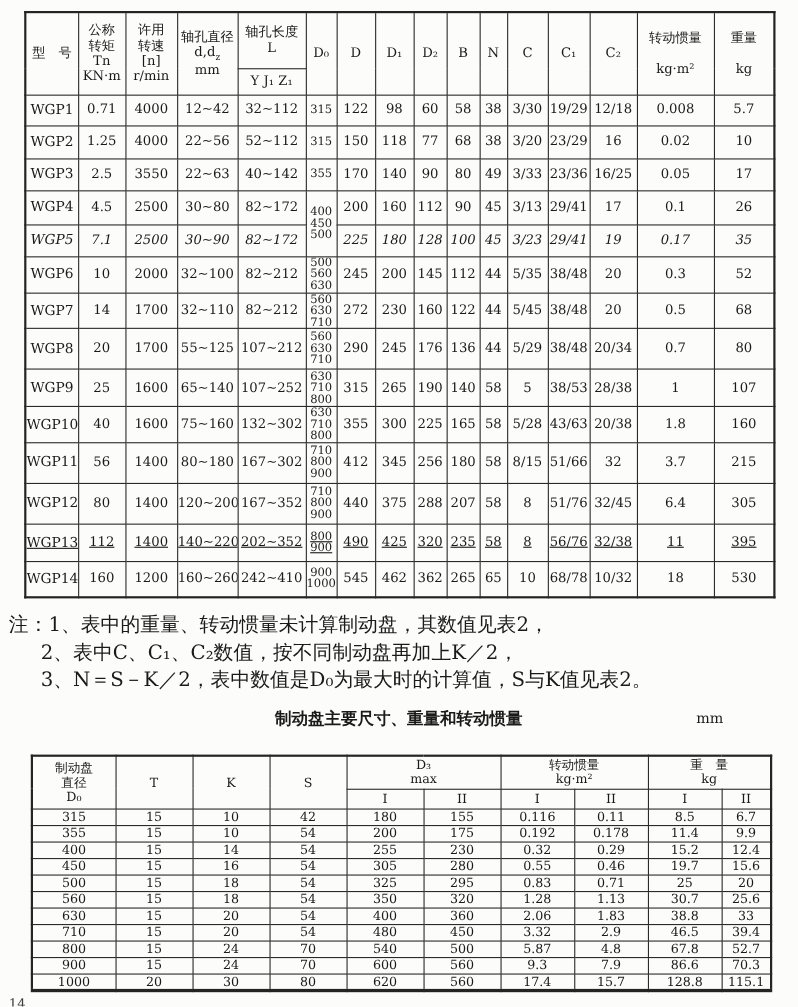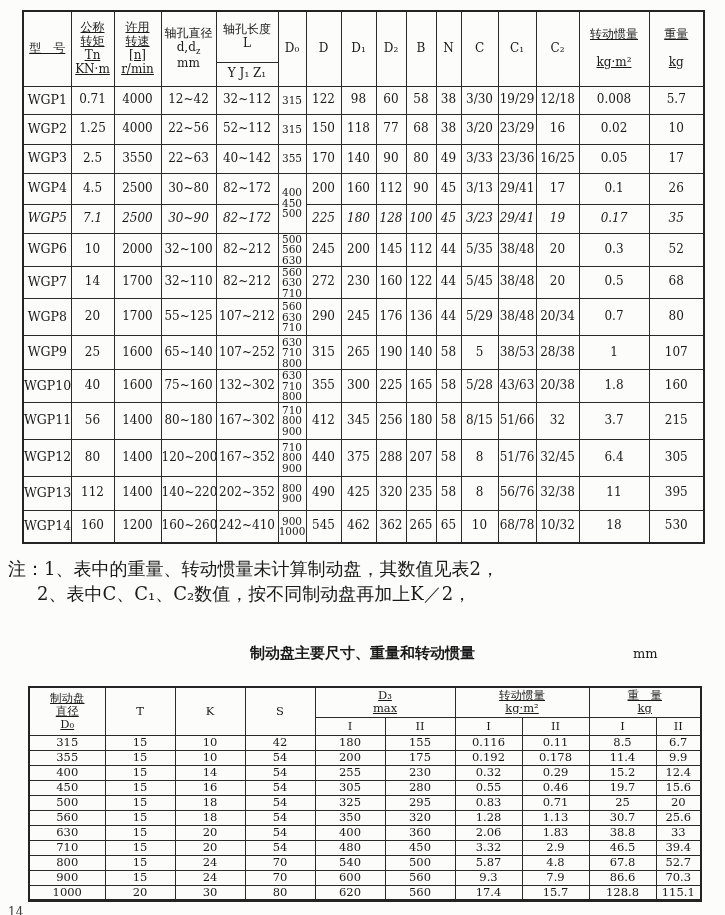--- a/index.html
+++ b/index.html
@@ -20,21 +20,21 @@
   }
   .t1 th, .t1 td {
     border:1px solid #2a2a2a;
     text-align:center; vertical-align:middle;
     font-weight:normal;
     font-size:12px; line-height:1.15;
     padding:1px 0;
     overflow:hidden;
   }
   .t1 thead th { font-size:12px; }
-  .pre { white-space:pre-line;text-decoration:underline; }
+  .pre { white-space:pre-line; }
   .t1 .hrow1 { height:51px; }
   .t1 .hrow2 { height:24px; }
   .t1 td.c-d0 { font-size:10.5px; line-height:10.5px; white-space:pre-line; padding:0; }
   .t1 td.c-model { font-size:12.5px; }
   sub { font-size:70%; }
   
   .notes {
     position:absolute; left:8px; top:556px;
     font-size:18px; line-height:25px; width:650px;
   }
@@ -351,21 +351,21 @@
         <td>375</td>
         <td>288</td>
         <td>207</td>
         <td>58</td>
         <td>8</td>
         <td>51/76</td>
         <td>32/45</td>
         <td>6.4</td>
         <td>305</td>
       </tr>
-      <tr style="height: 34px;">
+      <tr style="height: 34px; text-decoration: underline;">
         <td class="c-model">WGP13</td>
         <td>112</td>
         <td>1400</td>
         <td>140~220</td>
         <td>202~352</td>
         <td class="c-d0">800
 900</td>
         <td>490</td>
         <td>425</td>
         <td>320</td>
@@ -395,20 +395,21 @@
         <td>10/32</td>
         <td>18</td>
         <td>530</td>
       </tr>
     </tbody>
 </table>
 
 <div class="notes">
   <div>注：1、表中的重量、转动惯量未计算制动盘，其数值见表2，</div>
   <div class="indent">2、表中C、C₁、C₂数值，按不同制动盘再加上K／2，</div>
+  <div class="indent">3、N＝S－K／2，表中数值是D₀为最大时的计算值，S与K值见表2。</div>
 </div>
 
 <div class="t2title">制动盘主要尺寸、重量和转动惯量</div>
 <div class="t2unit">mm</div>
 
 <table class="t2">
   <colgroup>
     <col style="width:76px">
       <col style="width:70px">
       <col style="width:70px">

